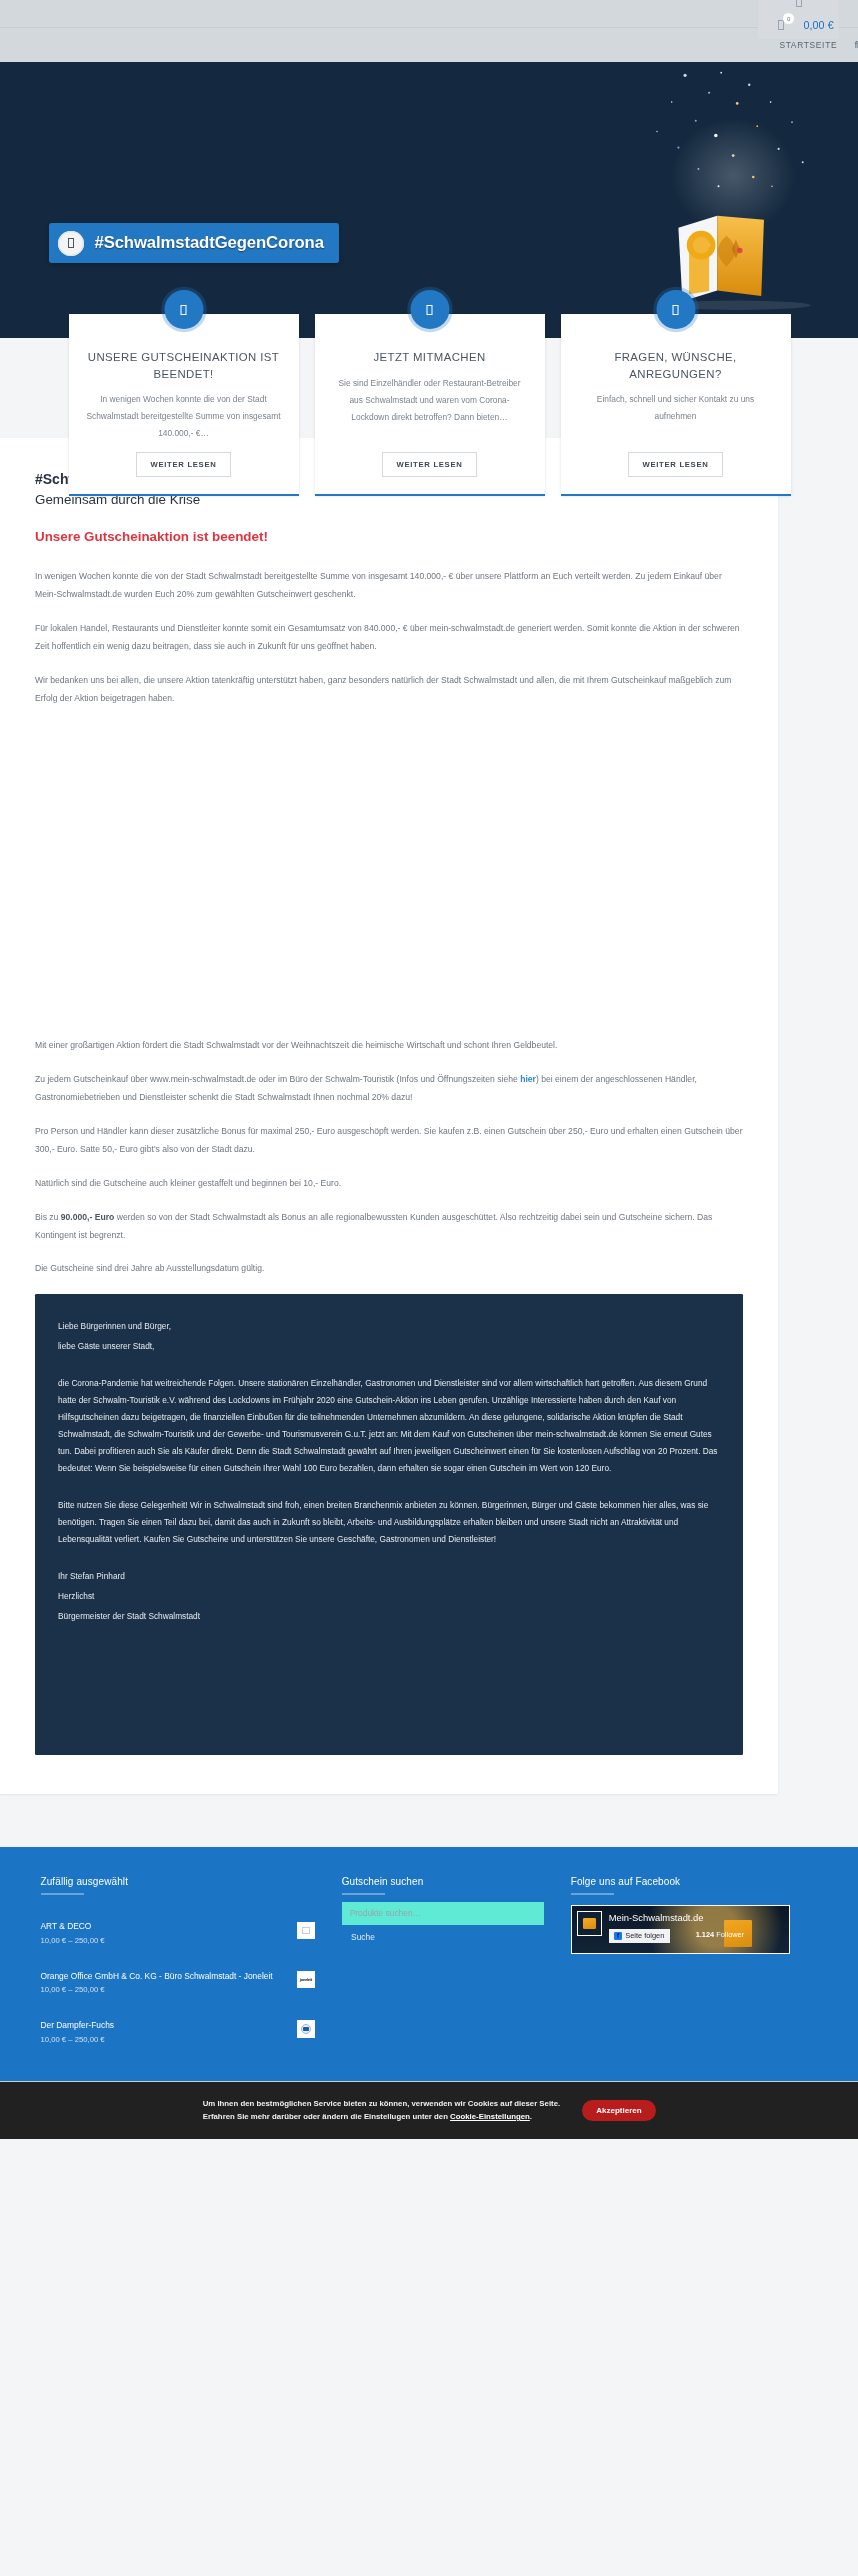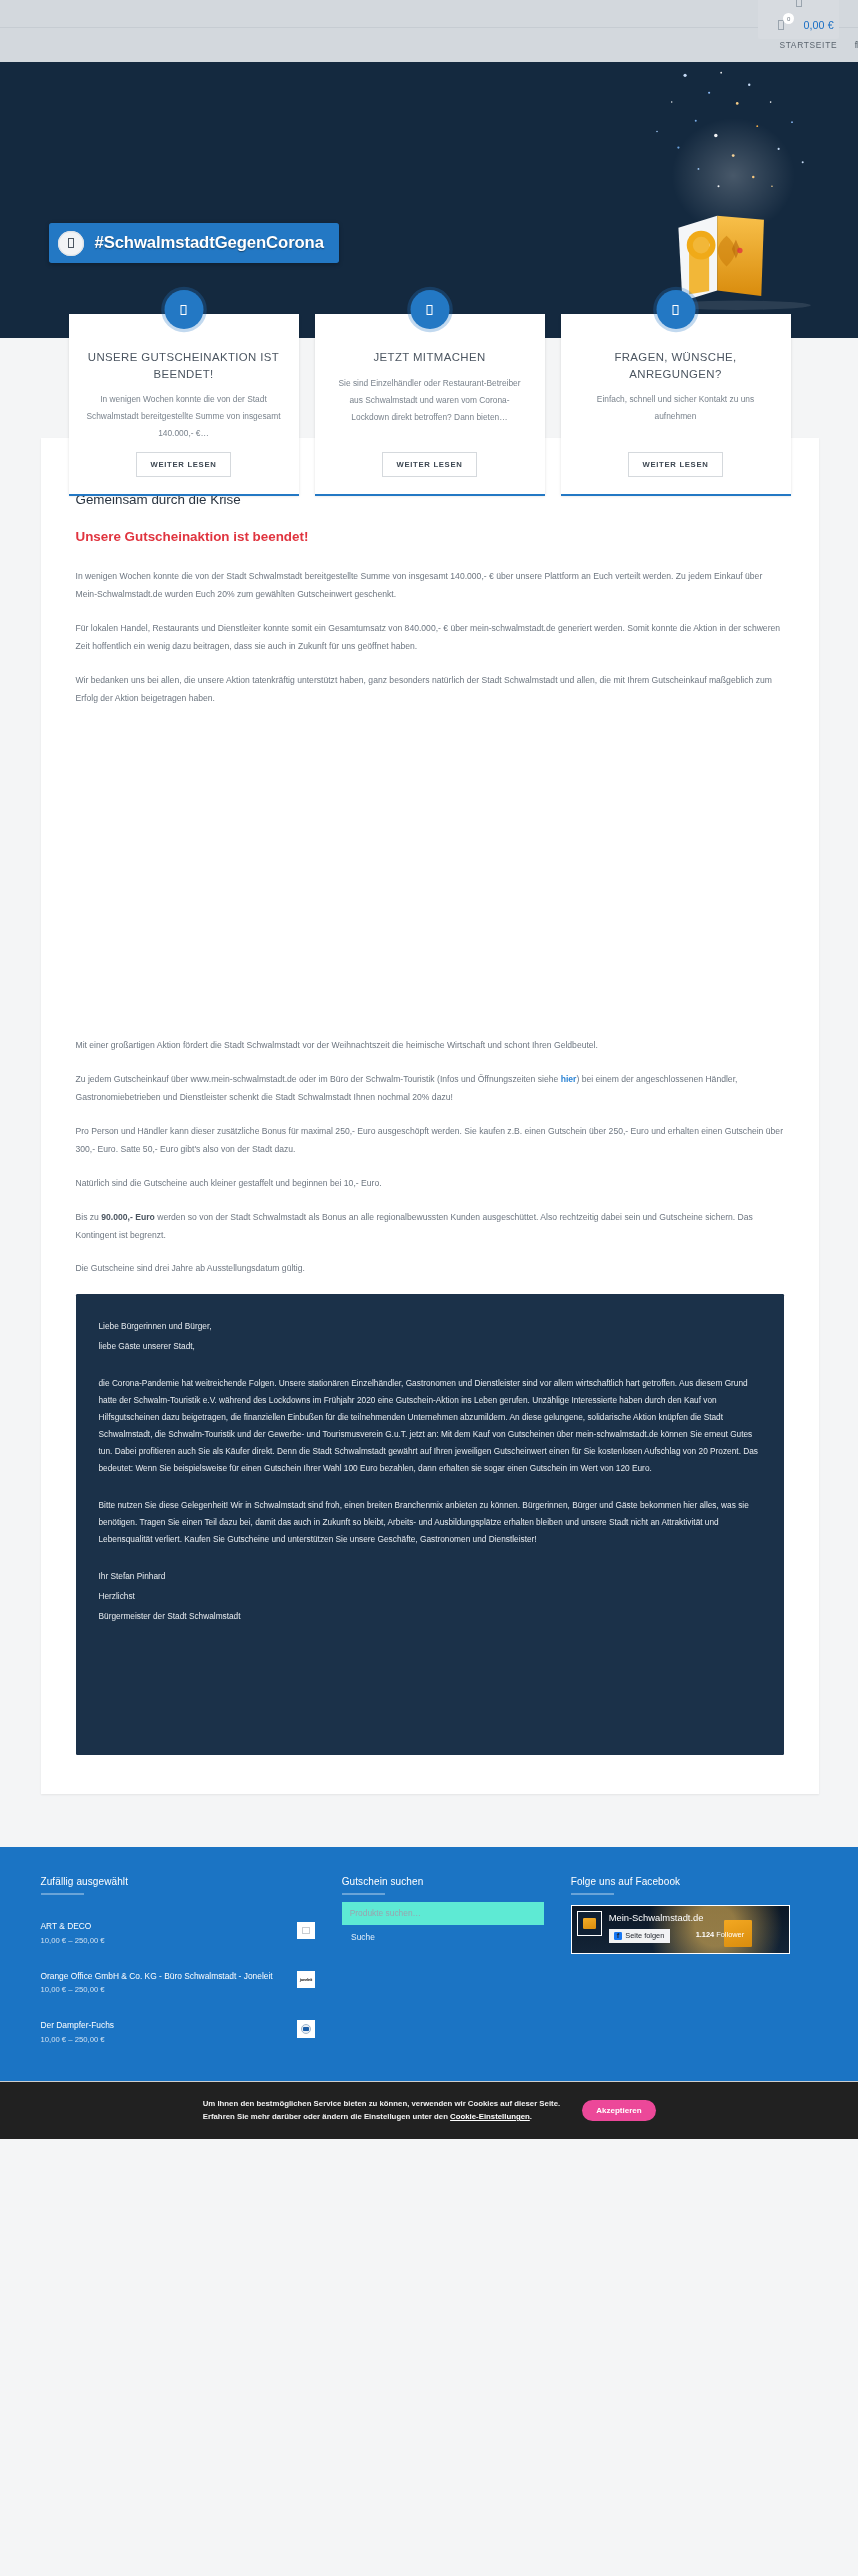--- a/index.html
+++ b/index.html
@@ -93,21 +93,21 @@
     font-size:8.4px;color:#7a838d;text-align:center;line-height:2.0;
     flex:1;
   }
   .card-btn{
     margin-top:10.7px;border:0.7px solid #d5d9dd;background:#fff;color:#3d4752;
     font-size:7.7px;font-weight:bold;letter-spacing:0.7px;padding:6.7px 13.4px;
     cursor:pointer;font-family:inherit;
   }
 
   
-  .content-wrap{padding:100px 0 53px;display:flex;justify-content:center;}
+  .content-wrap{padding:100px 0 53px;display:flex;justify-content:flex-start;}
   .content-card{
     width:778px;background:#fff;padding:31px 35px 39px;
     box-shadow:0 0.7px 2px rgba(0,0,0,.07);
   }
   h1.page-title{
     font-size:14px;font-weight:bold;color:#2a3440;line-height:1.45;margin-bottom:20px;
   }
   h1.page-title .sub{font-weight:400;display:block;font-size:13.4px;}
   h2.alert{
     font-size:13.4px;font-weight:bold;color:#e0343f;margin:12px 0 24px;
@@ -212,21 +212,21 @@
   .cookie{
     position:absolute;left:0;bottom:0;width:859px;background:#212121;
     border-top:0.7px solid #cfcfcf;height:58px;display:flex;align-items:center;
     justify-content:center;gap:21.4px;margin-top:35px;
   }
   .cookie-text{
     color:#f0f0f0;font-size:7.8px;font-weight:bold;line-height:1.72;text-align:left;
   }
   .cookie-text a{color:#ffffff;text-decoration:underline;}
   .cookie-btn{
-    background:#ec4899;color:#fff;border:0;border-radius:10.7px;padding:6px 14.7px;
+    background:#b91c1c;color:#fff;border:0;border-radius:10.7px;padding:6px 14.7px;
     font-size:8px;font-weight:bold;font-family:inherit;cursor:pointer;
   }
 </style>
 </head>
 <body>
 
 <div class="page">
 
   <div class="utility-bar">
     <div class="util-group">

